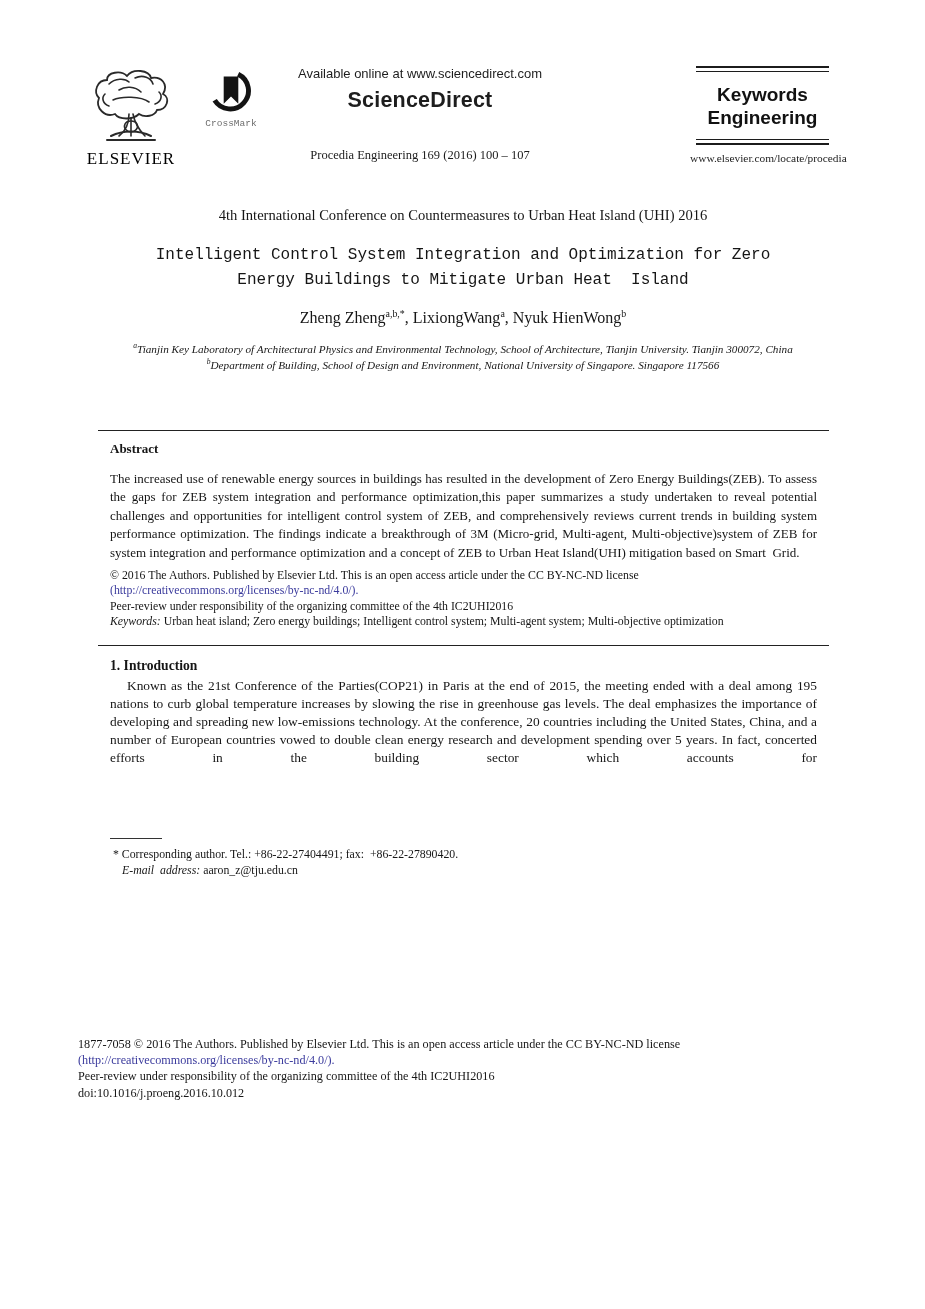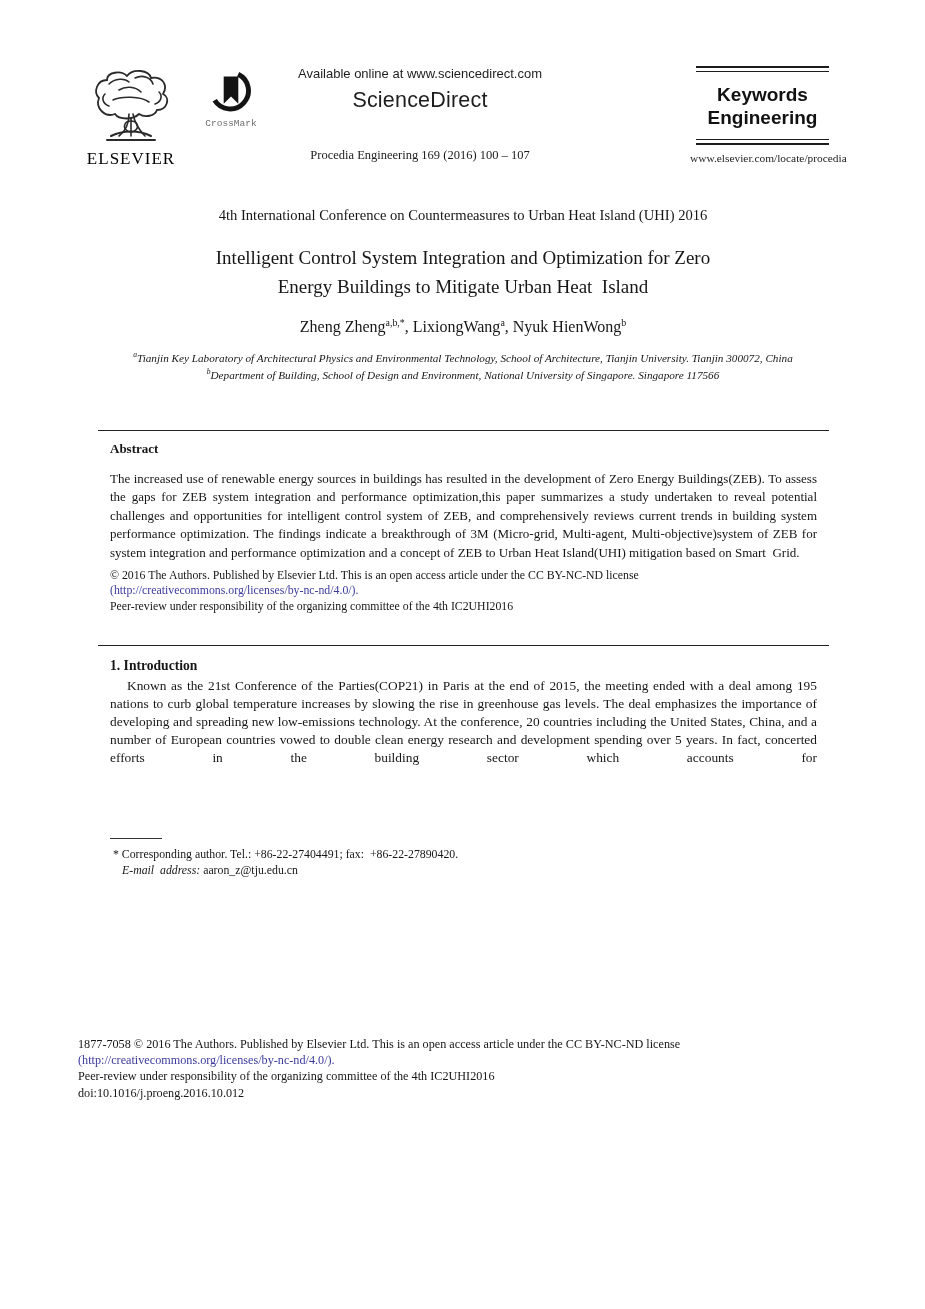--- a/index.html
+++ b/index.html
@@ -19,33 +19,33 @@
   
   .elsevier-block { position: absolute; left: 86px; top: 68px; width: 90px; text-align: center; }
   .elsevier-tree { display: block; margin: 0 auto; }
   .elsevier-label { font-size: 17px; letter-spacing: 1px; margin-top: 1px; color: #000000; }
 
   .crossmark-block { position: absolute; left: 203px; top: 70px; width: 56px; text-align: center; cursor: pointer; }
   .crossmark-label { font-size: 9.5px; color: #6e6e6e; margin-top: 2px; font-family: Liberation Mono, monospace; }
 
   .head-center { position: absolute; left: 255px; top: 66px; width: 330px; text-align: center; }
   .available-online { font-size: 13px; color: #1d1d1d; }
-  .sciencedirect { font-size: 21.5px; font-weight: normal; color: #1d1d1d; margin-top: 7px; letter-spacing: 0.2px; }
+  .sciencedirect { font-size: 21.5px; font-weight: bold; color: #1d1d1d; margin-top: 7px; letter-spacing: 0.2px; }
   .citation { font-size: 12.5px; margin-top: 35px; color: #1b1b1b; }
 
   .journal-box { position: absolute; left: 690px; top: 66px; width: 145px; text-align: center; }
   .double-rule-top { height: 6px; border-top: 2.6px solid #1c1c1c; border-bottom: 1.1px solid #1c1c1c; margin: 0 6px; }
   .double-rule-bottom { height: 6px; border-top: 1.1px solid #1c1c1c; border-bottom: 2.6px solid #1c1c1c; margin: 0 6px; }
   .journal-name { font-size: 19px; font-weight: bold; line-height: 1.22; padding: 11px 0 10px 0; color: #111; }
   .journal-url { font-size: 11.4px; margin-top: 7px; color: #222; white-space: nowrap; }
 
   
   .titles { position: absolute; left: 110px; top: 207px; width: 706px; text-align: center; }
   .conference { font-size: 14.6px; }
-  .paper-title { font-size: 19px; line-height: 1.55; margin-top: 19px; white-space: pre-wrap; }
+  .paper-title { font-size: 16px; line-height: 1.55; margin-top: 19px; white-space: pre-wrap; font-family: Liberation Mono, monospace; }
   .authors { font-size: 16px; margin-top: 16px; }
   .authors sup { font-size: 62%; vertical-align: super; line-height: 0; }
   .affiliations { margin-top: 14px; font-size: 11.2px; font-style: italic; line-height: 1.5; }
   .affiliations sup { font-size: 68%; vertical-align: super; line-height: 0; }
 
   
   .rule { position: absolute; left: 98px; width: 731px; border-top: 1.6px solid #222; }
   .rule-abstract { top: 430px; }
   .rule-keywords { top: 645px; }
 
@@ -134,20 +134,21 @@
   <div class="rule rule-abstract"></div>
   <div class="rule rule-keywords"></div>
 
   <div class="abstract">
     <div class="abstract-heading">Abstract</div>
     <div class="abstract-body">The increased use of renewable energy sources in buildings has resulted in the development of Zero Energy Buildings(ZEB). To assess the gaps for ZEB system integration and performance optimization,this paper summarizes a study undertaken to reveal potential challenges and opportunities for intelligent control system of ZEB, and comprehensively reviews current trends in building system performance optimization. The findings indicate a breakthrough of 3M (Micro-grid, Multi-agent, Multi-objective)system of ZEB for system integration and performance optimization and a concept of ZEB to Urban Heat Island(UHI) mitigation based on Smart  Grid.</div>
     <div class="smallprint">
       <div class="line">© 2016 The Authors. Published by Elsevier Ltd. This is an open access article under the CC BY-NC-ND license</div>
       <div class="line link">(http://creativecommons.org/licenses/by-nc-nd/4.0/).</div>
       <div class="line">Peer-review under responsibility of the organizing committee of the 4th IC2UHI2016</div>
+      <div class="line"><span class="kw-label">Keywords:</span><span> Urban heat island; Zero energy buildings; Intelligent control system; Multi-agent system; Multi-objective optimization</span></div>
     </div>
   </div>
 
   <div class="introduction">
     <div class="section-heading">1. Introduction</div>
     <div class="intro-para">Known as the 21st Conference of the Parties(COP21) in Paris at the end of 2015, the meeting ended with a deal among 195 nations to curb global temperature increases by slowing the rise in greenhouse gas levels. The deal emphasizes the importance of developing and spreading new low-emissions technology. At the conference, 20 countries including the United States, China, and a number of European countries vowed to double clean energy research and development spending over 5 years. In fact, concerted efforts in the building sector which accounts for</div>
   </div>
 
   <div class="footnote-rule"></div>
   <div class="footnote">

